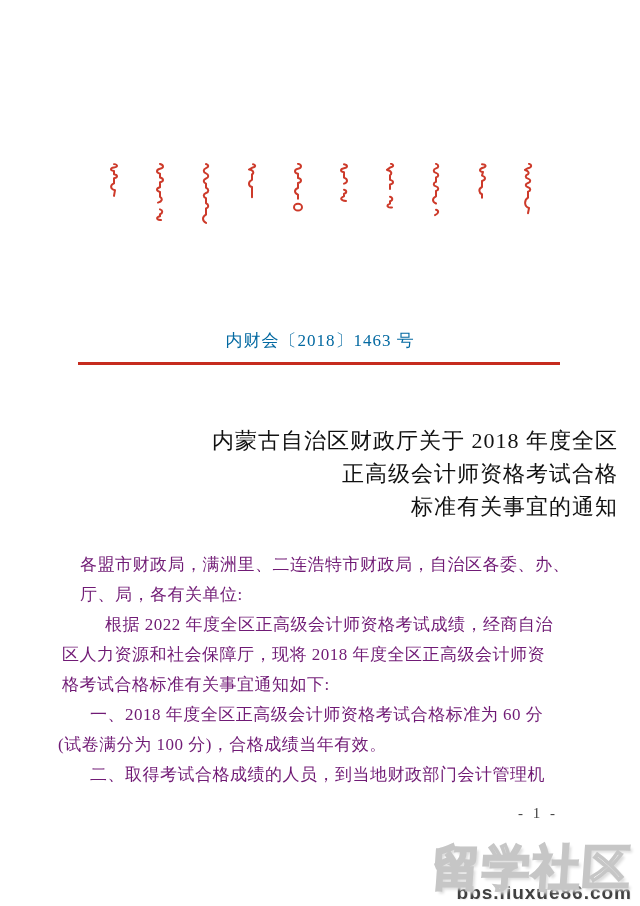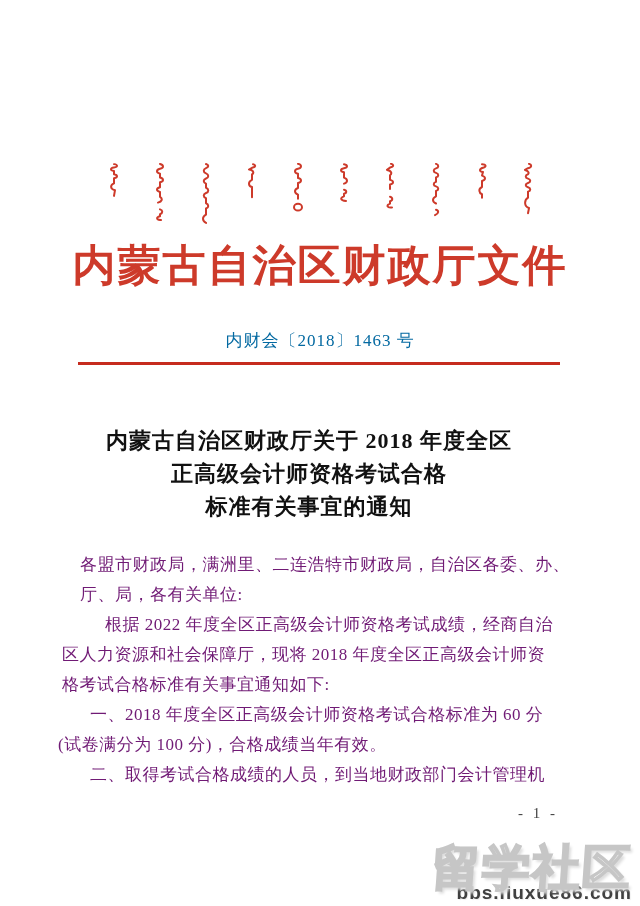--- a/index.html
+++ b/index.html
@@ -71,22 +71,22 @@
     height: 3px;
     background: #c62b1e;
   }
 
   
   .doc-title {
     position: absolute;
     top: 424px;
     left: 0;
     width: 618px;
-    text-align: center;
-    font-weight: bold;
+    text-align: right;
+    font-weight: normal;
     font-size: 22px;
     line-height: 33px;
     color: #111111;
     letter-spacing: 1px;
   }
 
   
   .body-block {
     position: absolute;
     top: 550px;
@@ -180,21 +180,20 @@
       <path d="M8 52 C11 53 11 56 7 58"></path>
     </svg>
     <svg class="mcol" width="15" height="36" viewBox="0 0 15 60" preserveAspectRatio="none">
       <path d="M8 2 C12 2 13 6 9 8 C5 10 5 14 9 15 L8 21 C12 23 12 28 8 30 L8 40 C4 43 5 50 8 52 L8 58"></path>
     </svg>
     <svg class="mcol" width="15" height="52" viewBox="0 0 15 60" preserveAspectRatio="none">
       <path d="M9 1 C12 2 12 5 8 6 L5 8 C9 9 9 12 8 13 C5 14 5 17 8 18 C11 19 11 22 8 23 C5 24 5 27 8 28 C11 29 11 32 8 33 L8 40 C4 43 4 50 9 52 L8 58"></path>
     </svg>
   </div>
 
-  <div class="agency-title">内蒙古自治区财政厅文件</div>
 
   <div class="doc-number">内财会〔2018〕1463 号</div>
 
   <div class="red-rule"></div>
 
   <div class="doc-title">
     <div class="title-line">内蒙古自治区财政厅关于 2018 年度全区</div>
     <div class="title-line">正高级会计师资格考试合格</div>
     <div class="title-line">标准有关事宜的通知</div>
   </div>

